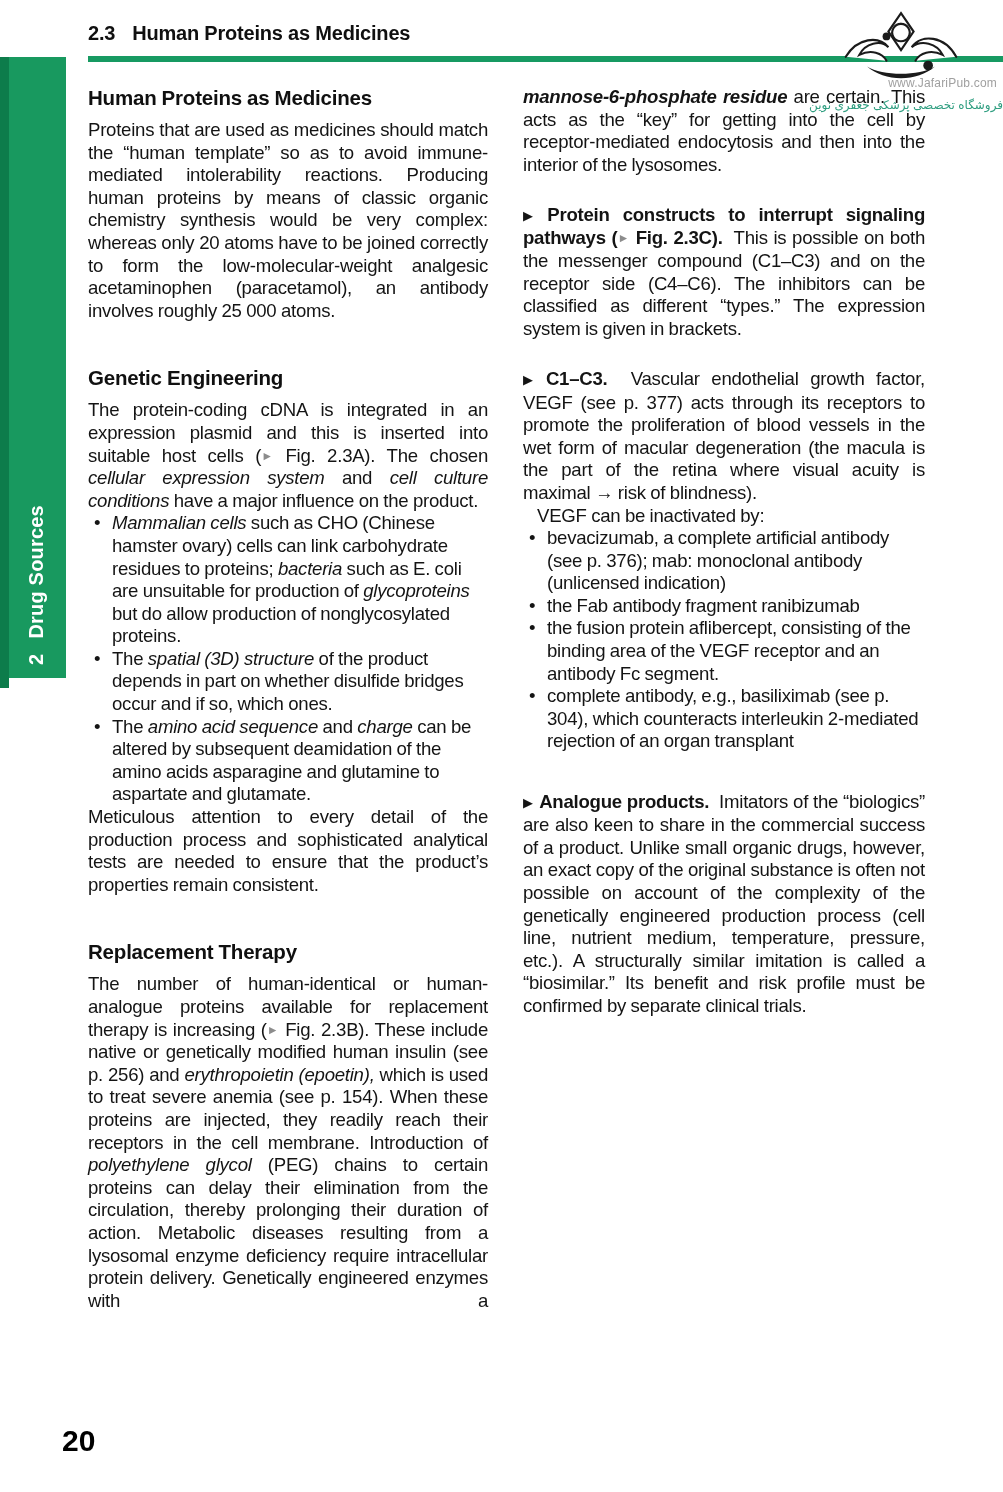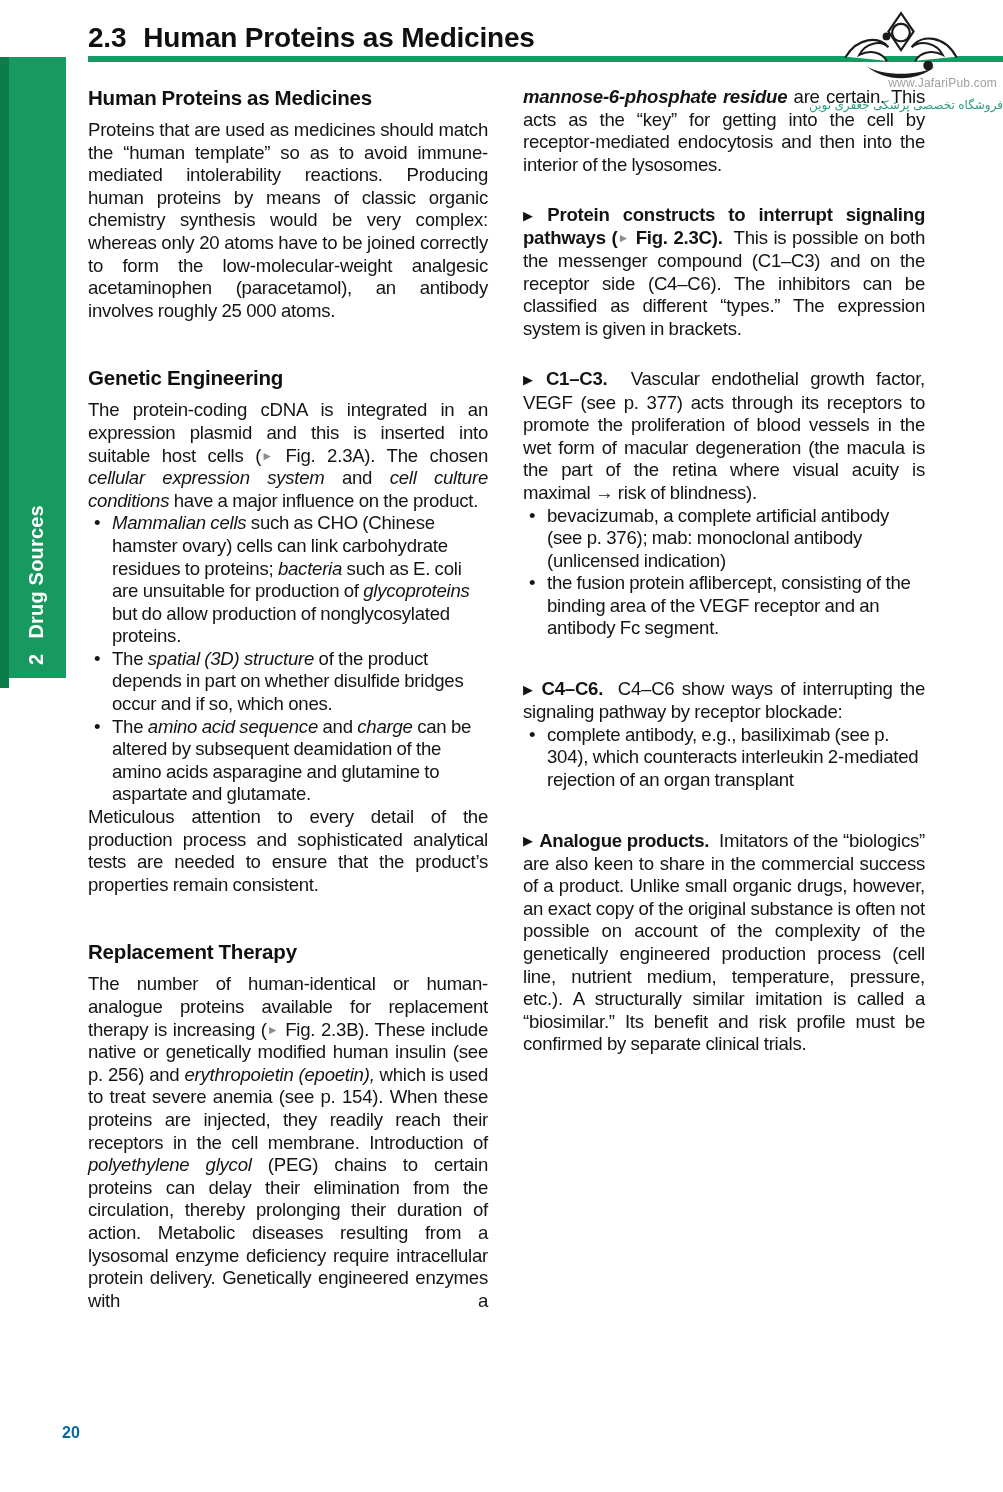--- a/index.html
+++ b/index.html
@@ -2,21 +2,21 @@
 <html lang="en"><head>
 <meta charset="utf-8">
 <style>
   html,body{margin:0;padding:0;background:#ffffff;}
   .page{
     position:relative;width:1003px;height:1492px;background:#ffffff;overflow:hidden;
     font-family:"Liberation Sans","DejaVu Sans",sans-serif;color:#161616;
   }
   
   .chapter-header{
-    position:absolute;left:88px;top:22px;font-size:28px;font-weight:bold;
+    position:absolute;left:88px;top:22px;font-size:20px;font-weight:bold;
     color:#101010;letter-spacing:-0.2px;white-space:nowrap;
   }
   .chapter-header .num{margin-right:17px;}
   .header-rule{position:absolute;left:88px;top:56px;width:915px;height:6px;background:#179a62;}
   
   .side-strip{position:absolute;left:0;top:57px;width:9px;height:631px;background:#0d7c4b;}
   .side-tab{position:absolute;left:9px;top:57px;width:57px;height:621px;background:#18995f;}
   .side-label{
     position:absolute;left:-58px;top:515px;width:170px;height:26px;line-height:26px;
     transform:rotate(-90deg);color:#ffffff;font-weight:bold;font-size:20px;
@@ -47,21 +47,21 @@
   .col > :first-child{margin-top:0;}
   ul.bullets{list-style:none;margin:0;padding:0;text-align:left;}
   ul.bullets li{position:relative;padding-left:24px;hyphens:auto;-webkit-hyphens:auto;}
   ul.bullets li::before{content:"\2022";position:absolute;left:6px;top:0;}
   .run-i{font-style:italic;}
   .run-b{font-weight:bold;}
   .run-bi{font-style:italic;font-weight:700;}
   .run-tri{color:#8c8c8c;font-size:12px;vertical-align:2px;margin-right:1px;}
   .run-em{font-size:13px;vertical-align:1.5px;margin-right:6px;}
   
-  .page-number{position:absolute;left:62px;top:1424px;font-size:16px;font-weight:bold;color:#0369a1;}
+  .page-number{position:absolute;left:62px;top:1424px;font-size:30px;font-weight:bold;color:#000000;}
 </style>
 </head>
 <body>
 
 <div class="page">
 
   <div class="chapter-header">
     <span class="num">2.3</span><span>Human Proteins as Medicines</span>
   </div>
   <div class="header-rule"></div>
@@ -100,25 +100,26 @@
         <li><span class="run">The </span><span class="run run-i">amino acid sequence</span><span class="run"> and </span><span class="run run-i">charge</span><span class="run"> can be altered by subsequent deamidation of the amino acids asparagine and glutamine to aspartate and glutamate.</span></li>
       </ul>
       <p class="body-para"><span class="run">Meticulous attention to every detail of the production process and sophisticated analytical tests are needed to ensure that the product’s properties remain consistent.</span></p>
       <h2 class="sec-heading">Replacement Therapy</h2>
       <p class="body-para cont"><span class="run">The number of human-identical or human-analogue proteins available for replacement therapy is increasing (</span><span class="run run-tri">►</span><span class="run"> Fig. 2.3B). These include native or genetically modified human insulin (see p. 256) and </span><span class="run run-i">erythropoietin (epoetin),</span><span class="run"> which is used to treat severe anemia (see p. 154). When these proteins are injected, they readily reach their receptors in the cell membrane. Introduction of </span><span class="run run-i">polyethylene glycol</span><span class="run"> (PEG) chains to certain proteins can delay their elimination from the circulation, thereby prolonging their duration of action. Metabolic diseases resulting from a lysosomal enzyme deficiency require intracellular protein delivery. Genetically engineered enzymes with a</span></p>
     </div>
   <div class="col col-right">
       <p class="body-para"><span class="run run-bi">mannose-6-phosphate residue</span><span class="run"> are certain. This acts as the “key” for getting into the cell by receptor-mediated endocytosis and then into the interior of the lysosomes.</span></p>
       <p class="entry"><span class="run run-em">▶</span><span class="run run-b">Protein constructs to interrupt signaling pathways (</span><span class="run run-tri">►</span><span class="run run-b"> Fig. 2.3C).</span><span class="run">&nbsp; This is possible on both the messenger compound (C1–C3) and on the receptor side (C4–C6). The inhibitors can be classified as different “types.” The expression system is given in brackets.</span></p>
       <p class="entry"><span class="run run-em">▶</span><span class="run run-b">C1–C3.</span><span class="run">&nbsp; Vascular endothelial growth factor, VEGF (see p. 377) acts through its receptors to promote the proliferation of blood vessels in the wet form of macular degeneration (the macula is the part of the retina where visual acuity is maximal → risk of blindness).</span></p>
+      <p class="body-para indent"><span class="run">VEGF can be inactivated by:</span></p>
       <ul class="bullets">
         <li><span class="run">bevacizumab, a complete artificial antibody (see p. 376); mab: monoclonal antibody (unlicensed indication)</span></li>
+        <li><span class="run">the Fab antibody fragment ranibizumab</span></li>
         <li><span class="run">the fusion protein aflibercept, consisting of the binding area of the VEGF receptor and an antibody Fc segment.</span></li>
       </ul>
-      <p class="entry gap-lg"><span class="run run-em">▶</span><span class="run run-b">C4–C6.</span><span class="run">&nbsp; C4–C6 show ways of interrupting the signaling pathway by receptor blockade:</span></p>
       <ul class="bullets">
         <li><span class="run">complete antibody, e.g., basiliximab (see p. 304), which counteracts interleukin 2-mediated rejection of an organ transplant</span></li>
       </ul>
       <p class="entry gap-lg"><span class="run run-em">▶</span><span class="run run-b">Analogue products.</span><span class="run">&nbsp; Imitators of the “biologics” are also keen to share in the commercial success of a product. Unlike small organic drugs, however, an exact copy of the original substance is often not possible on account of the complexity of the genetically engineered production process (cell line, nutrient medium, temperature, pressure, etc.). A structurally similar imitation is called a “biosimilar.” Its benefit and risk profile must be confirmed by separate clinical trials.</span></p>
     </div>
 
   <div class="page-number">20</div>
 </div>
 
 </body></html>

